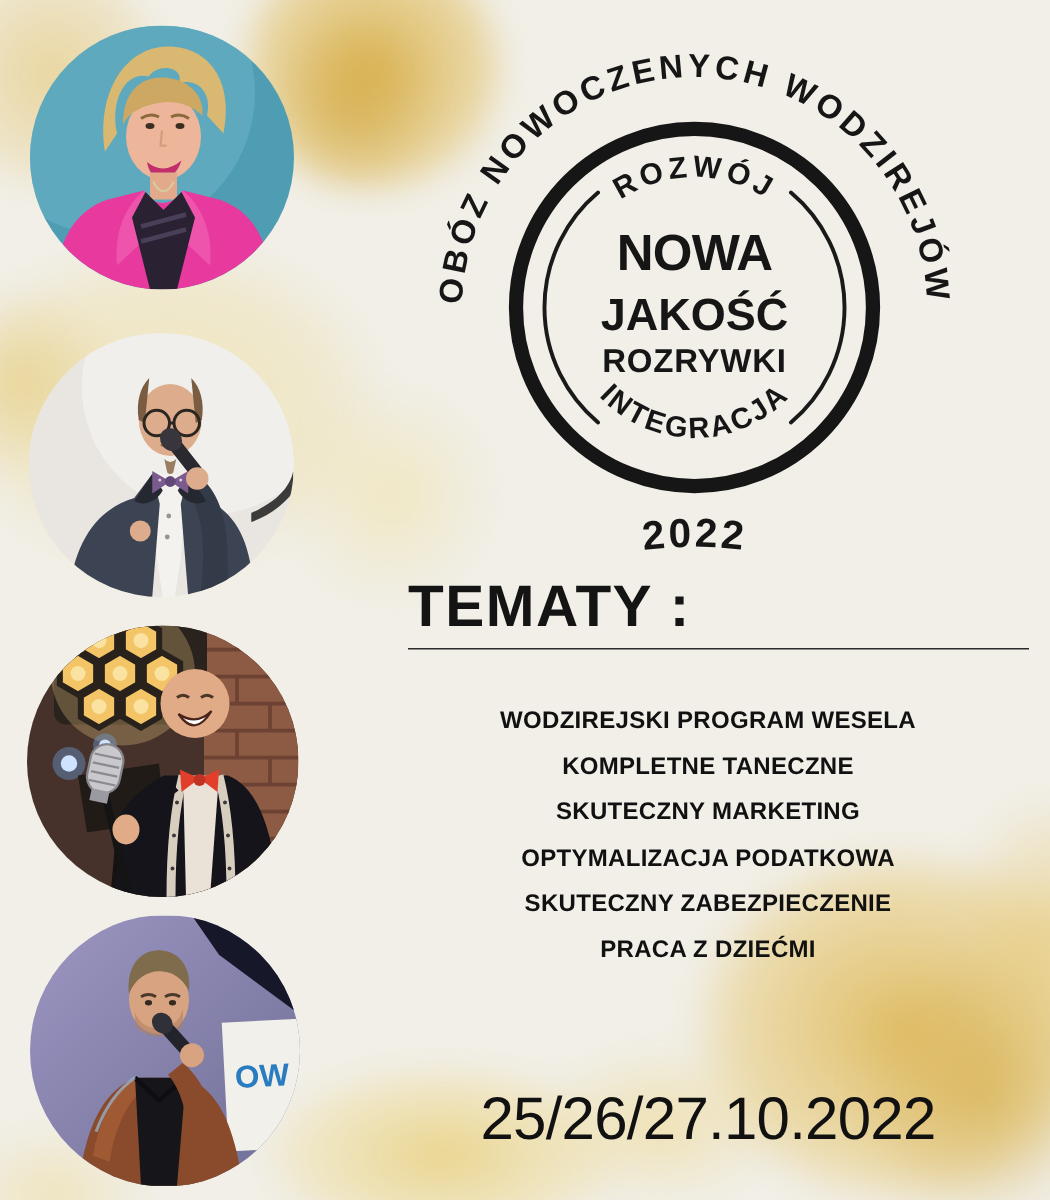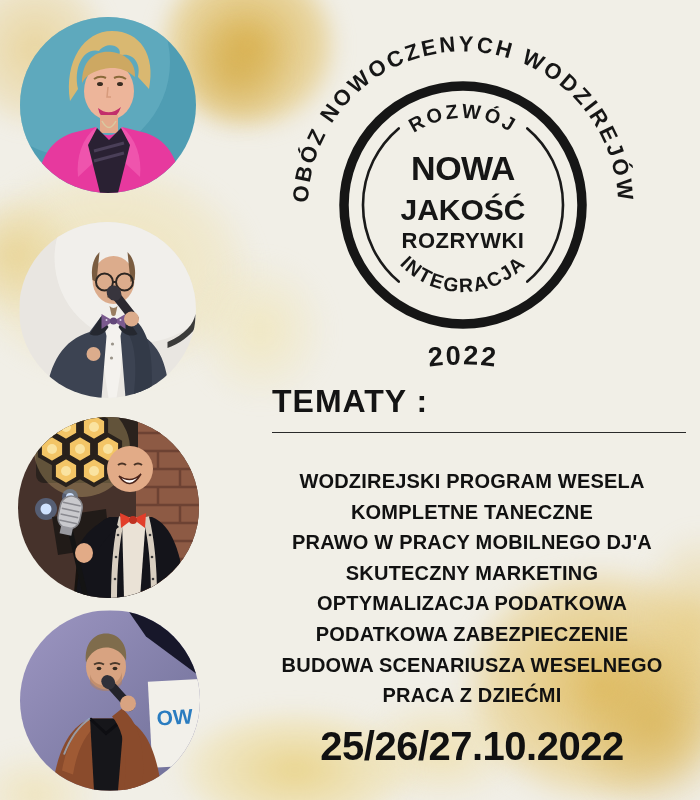--- a/index.html
+++ b/index.html
@@ -40,26 +40,26 @@
   .p1{left:20px;top:17px;width:176px;height:176px;}
   .p2{left:19px;top:222px;width:177px;height:176px;}
   .p3{left:18px;top:417px;width:181px;height:181px;}
   .p4{left:20px;top:610px;width:180px;height:181px;}
 
   
   .badge{position:absolute;left:280px;top:18px;width:370px;height:362px;}
   .badge text{fill:#161616;font-family:"Liberation Sans",sans-serif;font-weight:700;}
 
   
-  .tematy{position:absolute;left:272px;top:383px;font-size:32px;font-weight:700;letter-spacing:1px;}
+  .tematy{position:absolute;left:272px;top:383px;font-size:39px;font-weight:700;letter-spacing:1px;}
   .divider{position:absolute;left:272px;top:432px;width:414px;border-top:1.6px solid #2a2a2a;}
   .topics{position:absolute;left:250px;top:466px;width:444px;text-align:center;
-          font-size:20px;font-weight:700;line-height:30.6px;letter-spacing:.2px;color:#111;}
+          font-size:16px;font-weight:700;line-height:30.6px;letter-spacing:.2px;color:#111;}
   .date{position:absolute;left:250px;top:724px;width:444px;text-align:center;
-        font-size:40px;font-weight:700;letter-spacing:-.5px;color:#111;}
+        font-size:40px;font-weight:400;letter-spacing:-.5px;color:#111;}
 </style>
 </head>
 <body>
 
 <div class="page">
 
   <div class="wc wc1"></div>
   <div class="wc wc2"></div>
   <div class="wc wc2b"></div>
   <div class="wc wc3"></div>
@@ -250,23 +250,21 @@
     <text font-size="27" letter-spacing="2" text-anchor="middle">
       <textPath href="#arc-year" startOffset="50%">2022</textPath>
     </text>
   </svg>
 
   <div class="tematy">TEMATY :</div>
   <div class="divider"></div>
   <div class="topics">
     <div>WODZIREJSKI PROGRAM WESELA</div>
     <div>KOMPLETNE TANECZNE</div>
-    <div>PRAWO W PRACY MOBILNEGO DJ'A</div>
     <div>SKUTECZNY MARKETING</div>
     <div>OPTYMALIZACJA PODATKOWA</div>
-    <div>PODATKOWA ZABEZPIECZENIE</div>
-    <div>BUDOWA SCENARIUSZA WESELNEGO</div>
+    <div>SKUTECZNY ZABEZPIECZENIE</div>
     <div>PRACA Z DZIEĆMI</div>
   </div>
 
   <div class="date">25/26/27.10.2022</div>
 
 </div>
 
 </body></html>

